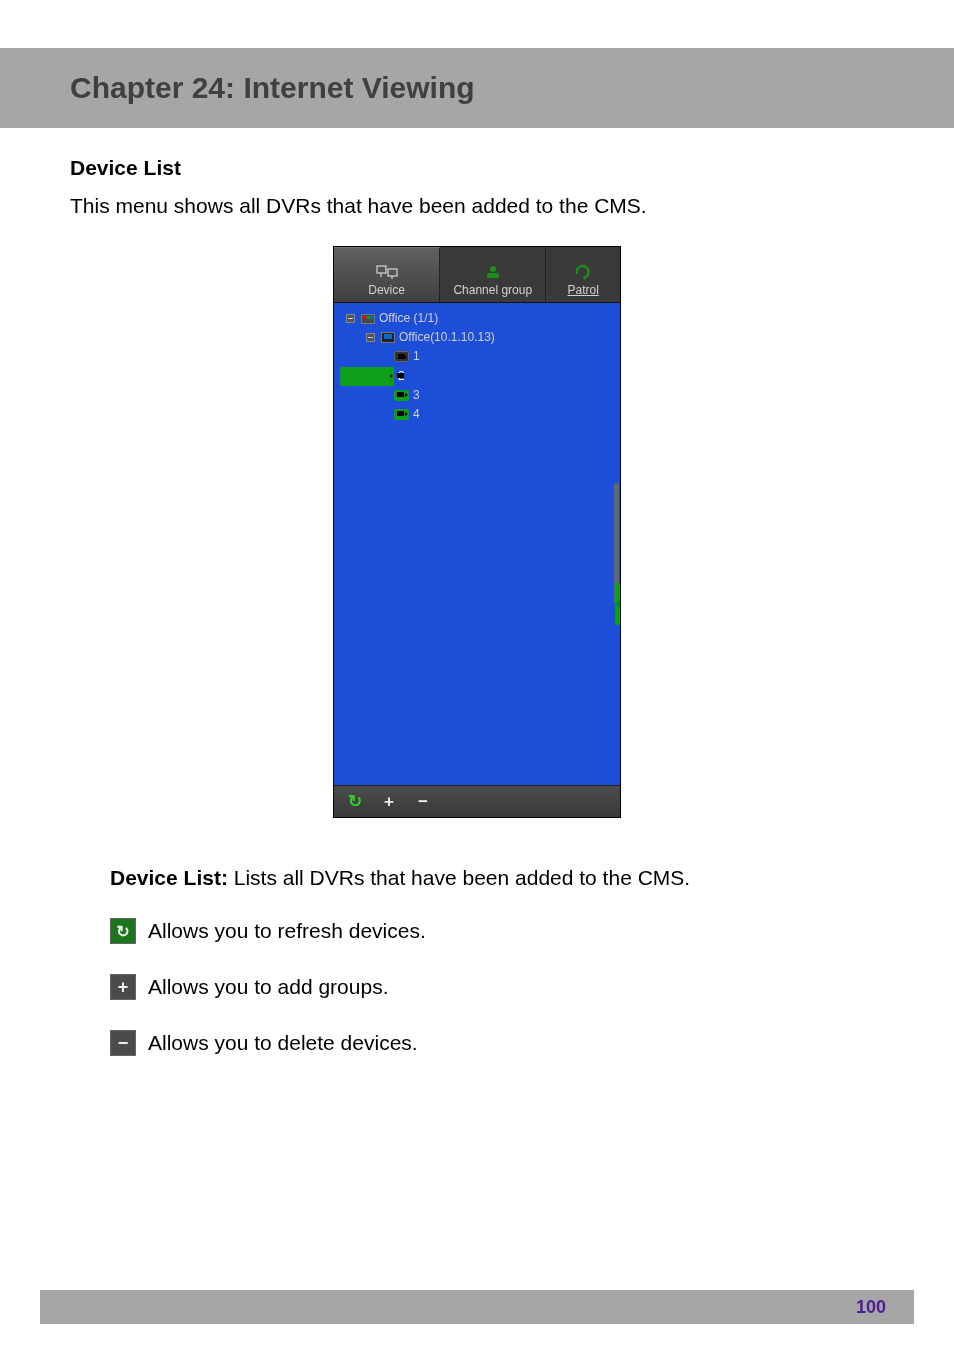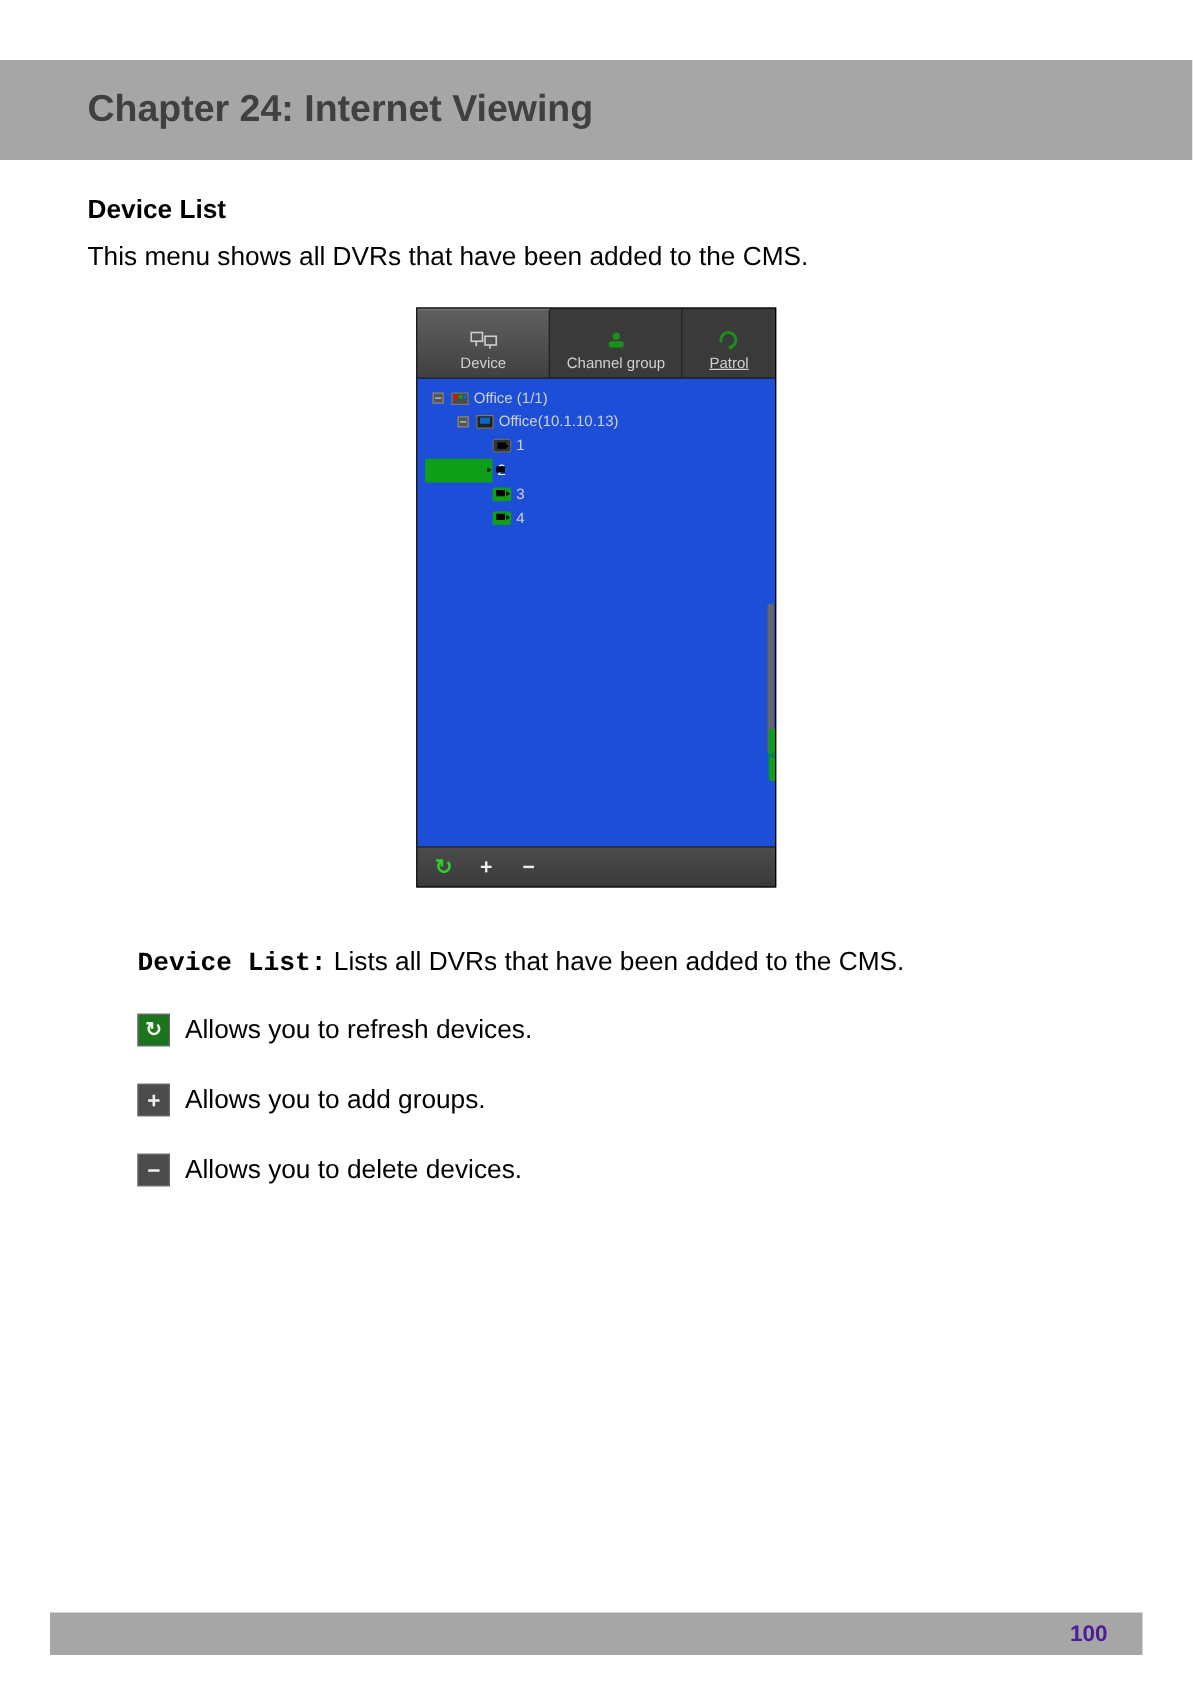--- a/index.html
+++ b/index.html
@@ -46,21 +46,21 @@
     font-size: 21px;
     margin-bottom: 28px;
   }
   .screenshot-wrap {
     display: flex;
     justify-content: center;
     margin-bottom: 48px;
   }
   .screenshot {
     width: 288px;
-    height: 464px;
+    height: 572px;
     background: #3a3a3a;
     border: 1px solid #000;
     display: flex;
     flex-direction: column;
     font-family: Tahoma, Arial, sans-serif;
     color: #d0d0d0;
     position: relative;
   }
   .tabbar {
     display: flex;
@@ -173,21 +173,21 @@
   }
   .tb-btn {
     width:22px; height:22px;
     display:flex; align-items:center; justify-content:center;
     cursor:pointer; color:#eee; font-size:17px; font-weight:700;
   }
 
   
   .desc-block { padding: 0 20px 0 40px; }
   .desc-line { font-size: 21px; margin-bottom: 28px; }
-  .desc-label { font-weight: 700; font-family: Liberation Mono, monospace; }
+  .desc-label { font-weight: 700; }
   .icon-row {
     display:flex; align-items:center; gap:12px;
     font-size:21px; margin-bottom: 30px;
   }
   .sq-icon {
     width:26px; height:26px;
     display:flex; align-items:center; justify-content:center;
     border:1px solid #666; font-weight:700;
     color:#eee; font-size:18px;
   }

